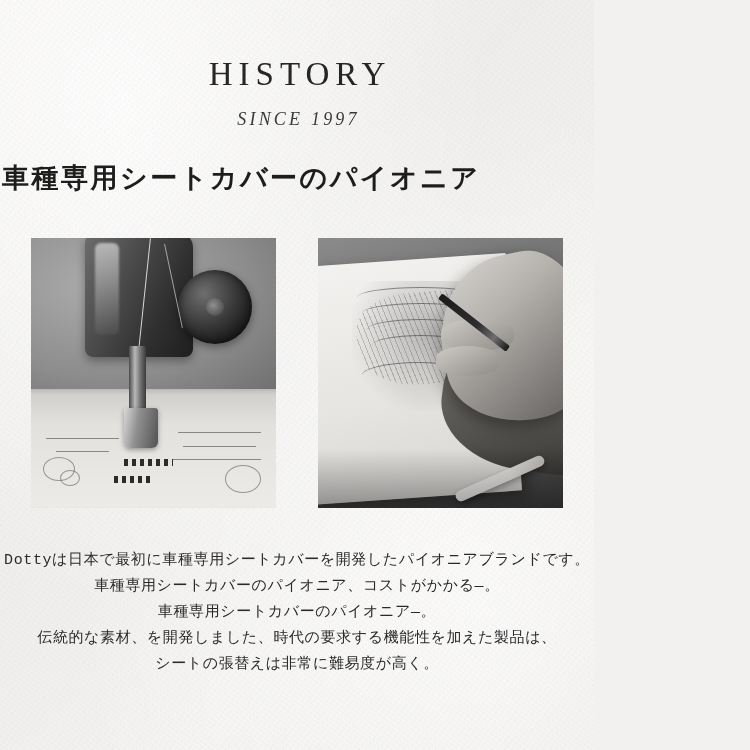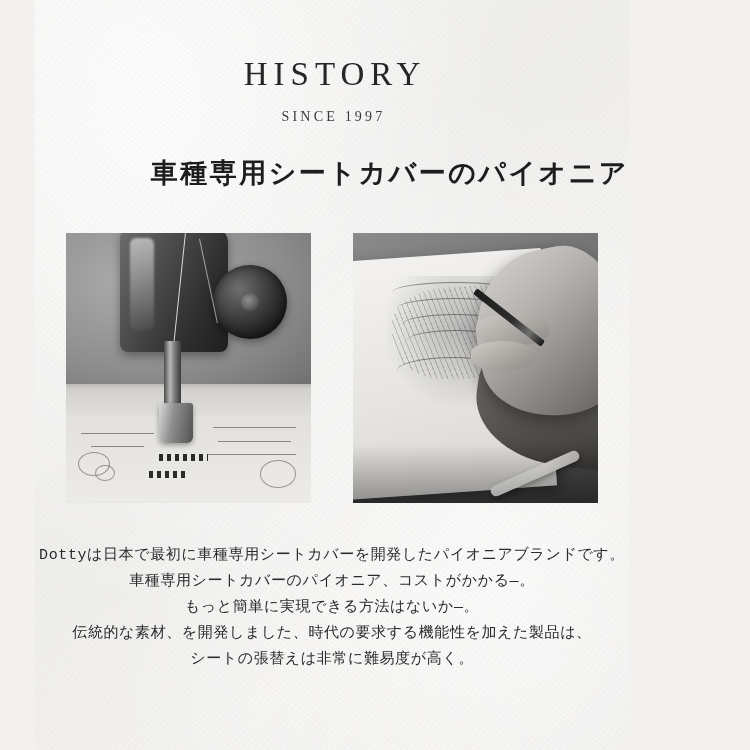--- a/index.html
+++ b/index.html
@@ -15,21 +15,20 @@
   }
   .page {
     position: relative;
     width: 594px;
     height: 750px;
     box-sizing: border-box;
     background:
       radial-gradient(ellipse at 20% 15%, rgba(255,255,255,0.85) 0%, rgba(255,255,255,0) 55%),
       radial-gradient(ellipse at 80% 80%, rgba(255,255,255,0.7) 0%, rgba(255,255,255,0) 60%),
       linear-gradient(135deg, #f6f5f3 0%, #efeeec 40%, #f4f3f1 70%, #eceae7 100%);
-    margin-left: 35px;
   }
   
   .grain {
     position: absolute;
     inset: 0;
     pointer-events: none;
     opacity: 0.5;
     background-image:
       repeating-linear-gradient(37deg, rgba(180,176,170,0.10) 0px, rgba(180,176,170,0.10) 1px, rgba(255,255,255,0) 1px, rgba(255,255,255,0) 4px),
       repeating-linear-gradient(-52deg, rgba(170,166,160,0.08) 0px, rgba(170,166,160,0.08) 1px, rgba(255,255,255,0) 1px, rgba(255,255,255,0) 5px),
@@ -48,28 +47,29 @@
     font-size: 33px;
     letter-spacing: 6px;
     color: #262626;
     padding-top: 56px;
     font-weight: 400;
     text-indent: 6px;
   }
   .subtitle {
     text-align: center;
     font-family: "Liberation Serif", serif;
-    font-size: 14px;
+    font-size: 18px;
     letter-spacing: 3.2px;
     color: #3a3a3a;
     margin-top: 16px;
     text-indent: 3px;
+    font-style: italic;
   }
   .headline {
-    text-align: right;
+    text-align: left;
     font-family: Liberation Sans, sans-serif;
     font-size: 27px;
     letter-spacing: 2.5px;
     color: #1d1d1d;
     margin-top: 30px;
     font-weight: 700;
     text-indent: 2px;
   }
 
   .photos {
@@ -360,19 +360,19 @@
           <div class="whitepen"></div>
           <div class="deskshadow"></div>
         </div>
       </div>
 
     </div>
 
     <div class="body-text">
       <p>Dottyは日本で最初に車種専用シートカバーを開発したパイオニアブランドです。</p>
       <p>車種専用シートカバーのパイオニア、コストがかかる―。</p>
-      <p>もっと簡単に実現できる方法はないか―。</p>
+      <p>車種専用シートカバーのパイオニア―。</p>
       <p>伝統的な素材、を開発しました、時代の要求する機能性を加えた製品は、</p>
       <p>シートの張替えは非常に難易度が高く。</p>
     </div>
 
   </div>
 </div>
 
 </body></html>

